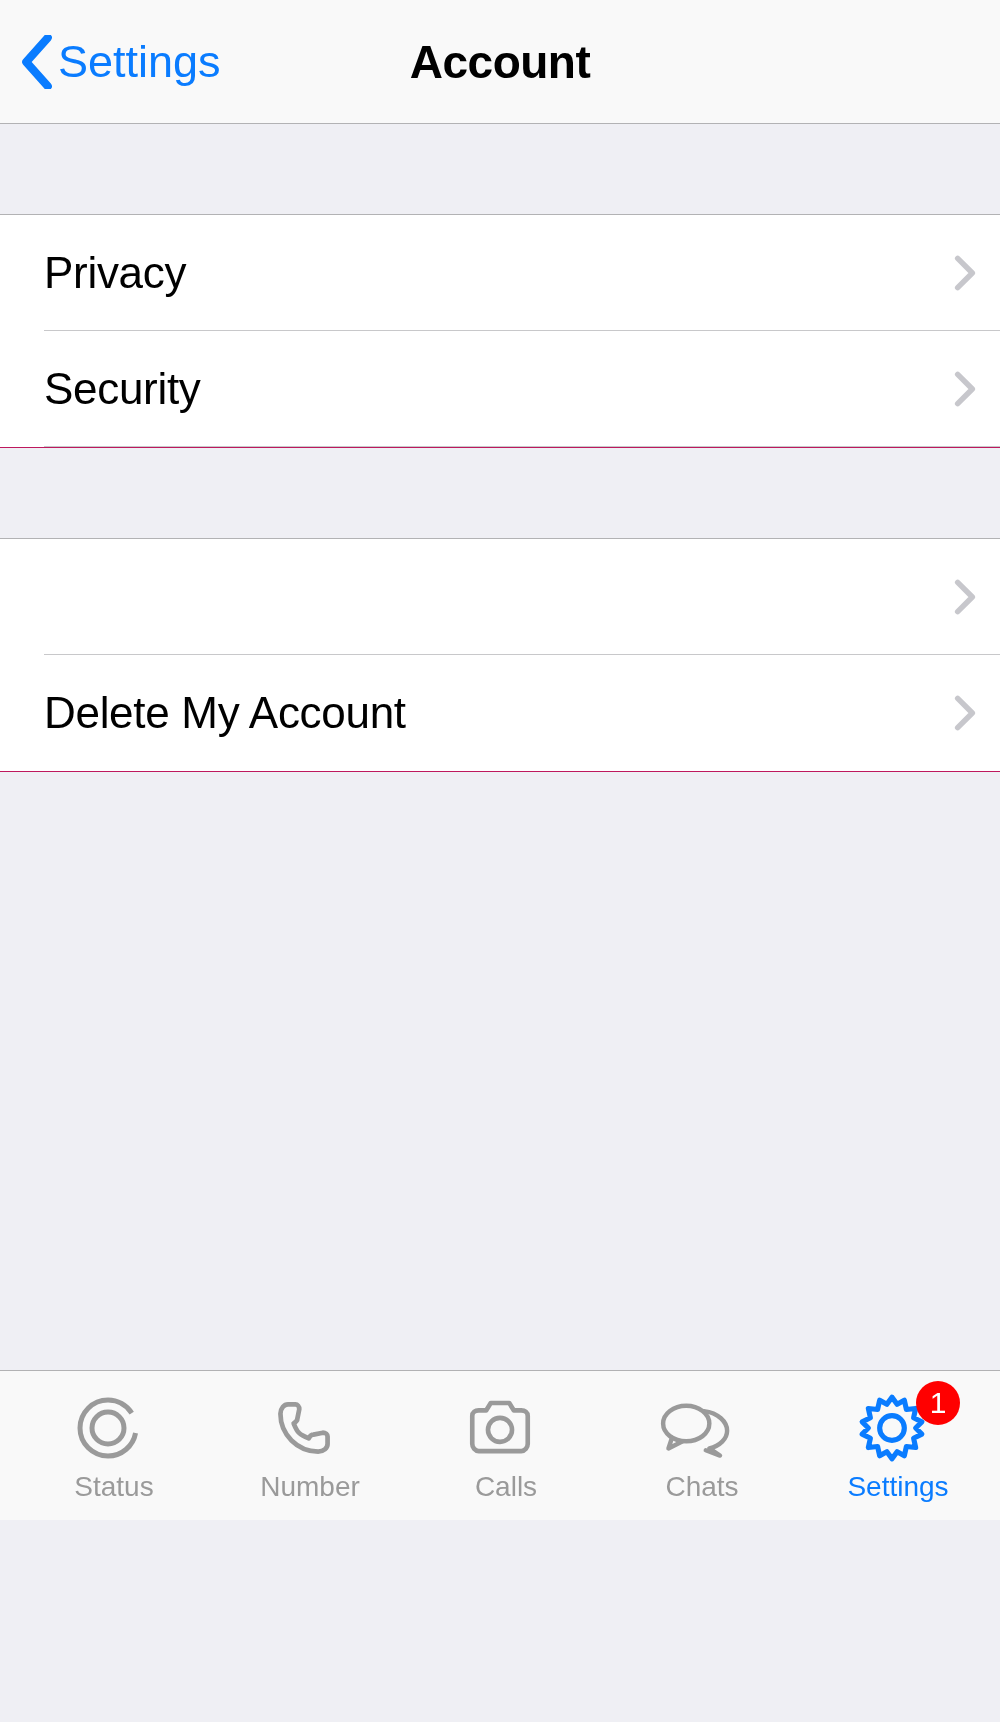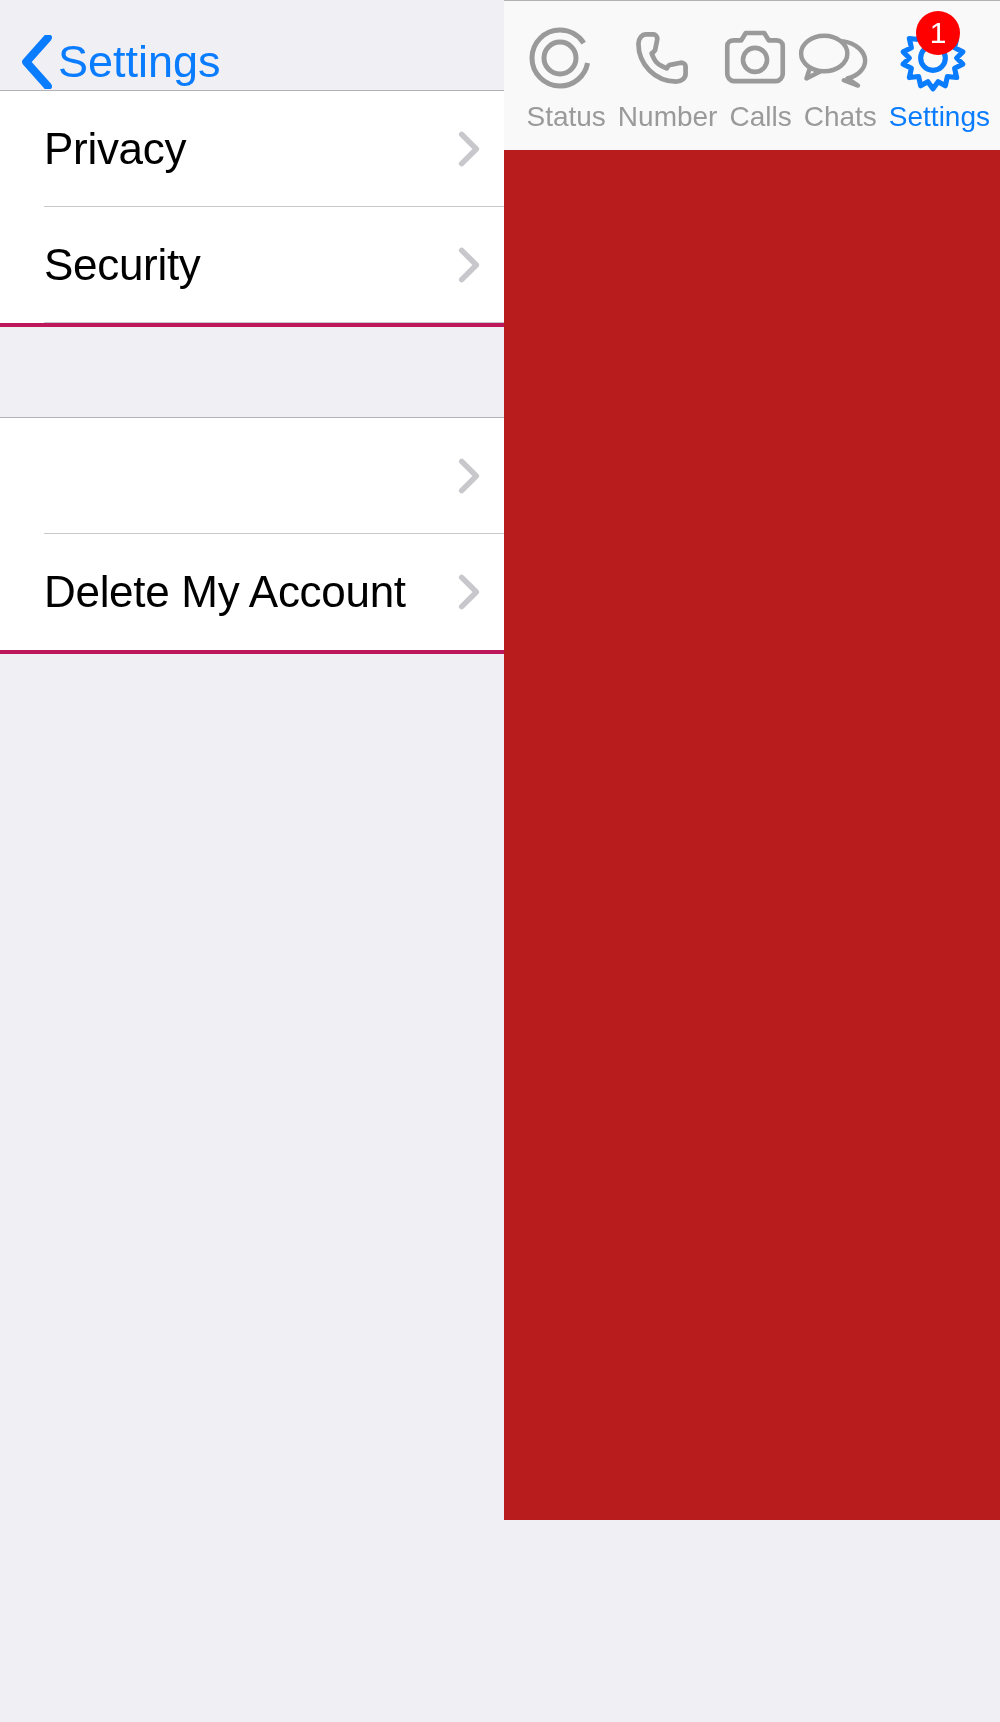--- a/index.html
+++ b/index.html
@@ -8,21 +8,21 @@
     height: 1722px;
     font-family: -apple-system, "Helvetica Neue", Helvetica, Arial, sans-serif;
     background: #efeff4;
     color: #000;
     overflow: hidden;
   }
   .screen {
     width: 1000px;
     height: 1520px;
     display: flex;
-    flex-direction: row;
+    flex-direction: column;
     background: #b91c1c;
   }
 
   
   .navbar {
     height: 124px;
     background: #f9f9f9;
     border-bottom: 1px solid #b2b2b4;
     position: relative;
     display: flex;
@@ -57,21 +57,21 @@
   .content {
     flex: 1 1 auto;
     overflow: hidden;
     background: #efeff4;
   }
   .spacer { height: 90px; }
 
   .group {
     background: #fff;
     border-top: 1px solid #b2b2b4;
-    border-bottom: 4px solid #be185d;
+    border-bottom: 1px solid #be185d;
   }
   .row {
     display: flex;
     align-items: center;
     height: 116px;
     padding-left: 44px;
     padding-right: 24px;
     position: relative;
     cursor: pointer;
   }
@@ -153,20 +153,21 @@
 
   <div class="navbar">
     <div class="back">
       <span>
         <svg width="34" height="54" viewBox="0 0 24 40">
           <polyline points="20,2 4,20 20,38" fill="none" stroke="#0a7cff" stroke-width="6" stroke-linecap="round" stroke-linejoin="round"></polyline>
         </svg>
       </span>
       <span>Settings</span>
     </div>
+    <div class="title">Account</div>
   </div>
 
   <div class="content">
     <div class="spacer"></div>
 
     <div class="group">
       <div class="row">
         <span class="label">Privacy</span>
         <span class="chev">
           <svg width="22" height="38" viewBox="0 0 18 30">

